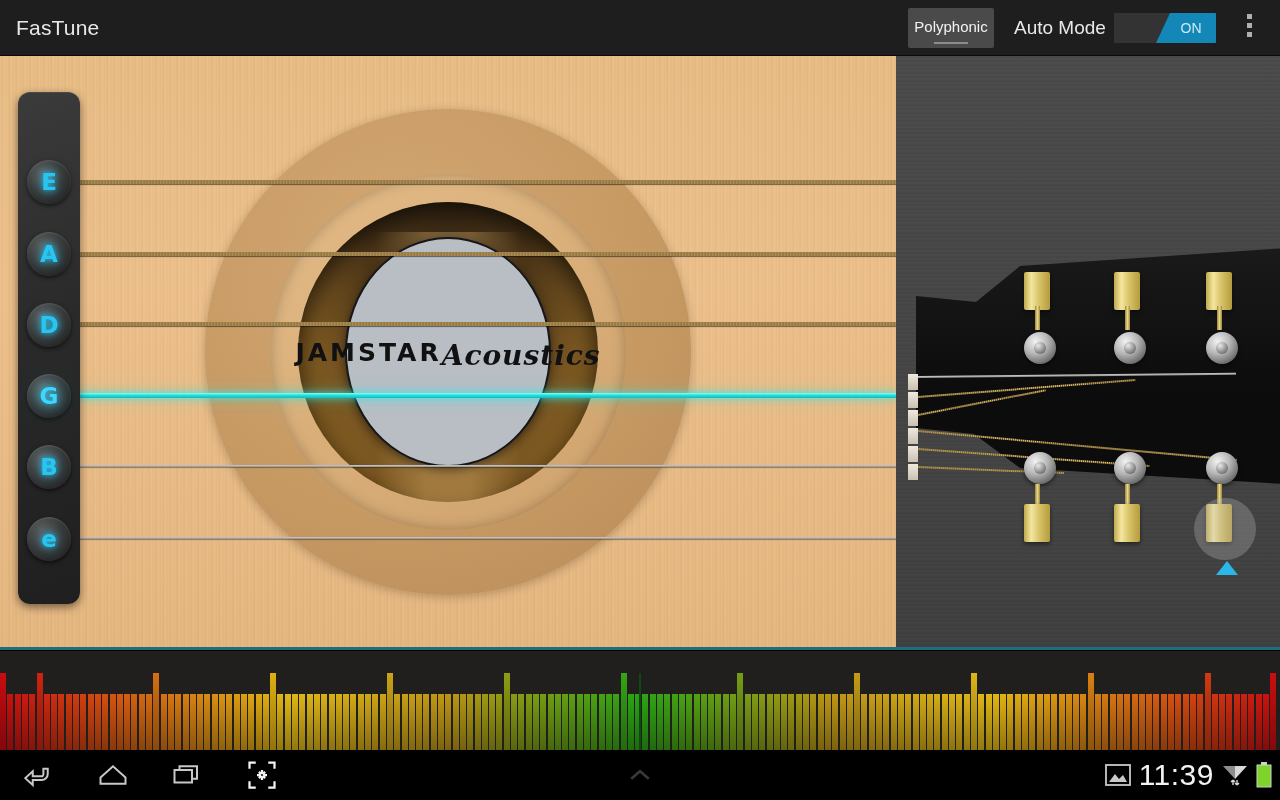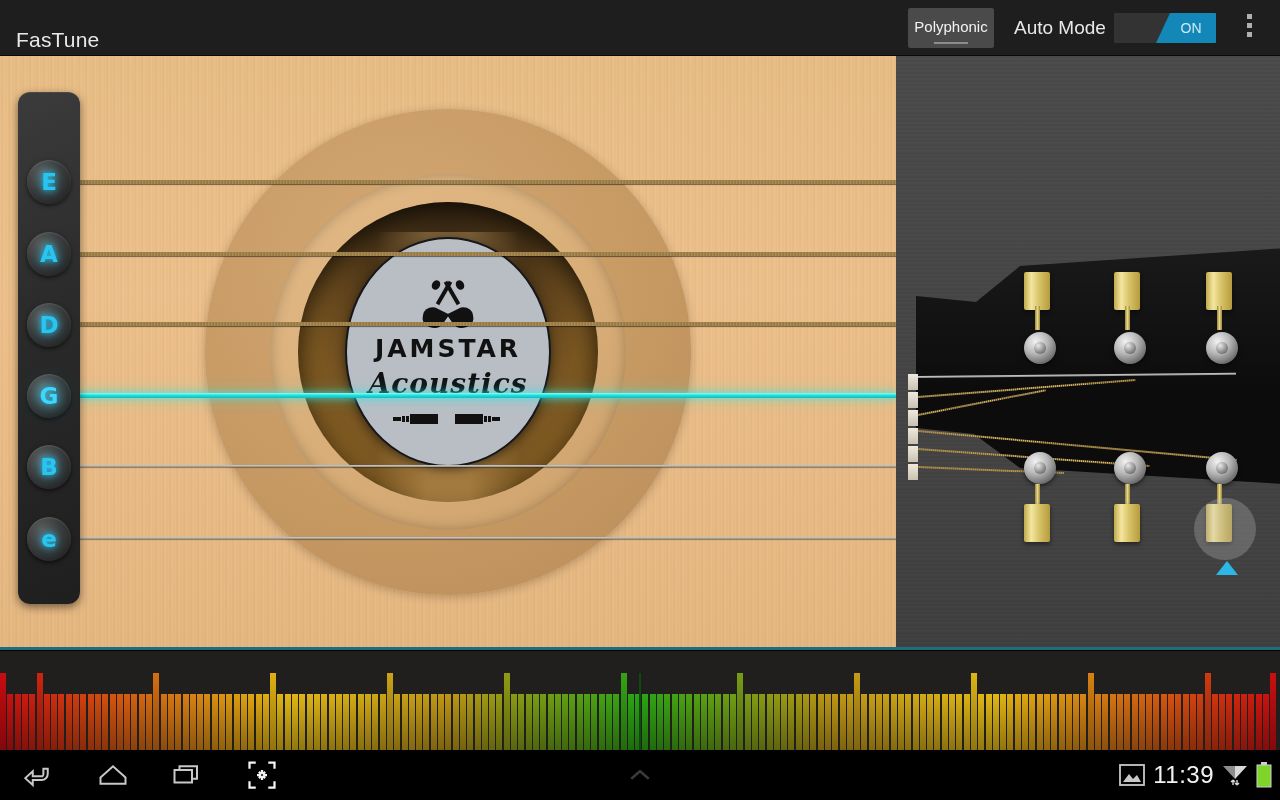--- a/index.html
+++ b/index.html
@@ -8,21 +8,21 @@
 
   #app { position:relative; width:1280px; height:800px; }
 
   
   #actionbar {
     position:absolute; left:0; top:0; width:1280px; height:56px;
     background:#1e1e1e;
     border-bottom:1px solid #0a0a0a;
   }
   #app-title {
-    position:absolute; left:16px; top:12px; height:56px; line-height:56px;
+    position:absolute; left:16px; top:0; height:56px; line-height:56px;
     color:#e8e8e8; font-size:21px; letter-spacing:.2px;
   }
   #poly-btn {
     position:absolute; left:908px; top:8px; width:86px; height:40px;
     background:#4a4a4a; border-radius:2px;
     color:#f2f2f2; font-size:15px; text-align:center; line-height:38px;
   }
   #poly-btn::after {
     content:""; position:absolute; left:26px; bottom:4px; width:34px; height:2px;
     background:#8c8c8c;
@@ -90,21 +90,21 @@
   }
   #soundhole::after {
     content:""; position:absolute; left:26%; top:10%; width:48%; height:90%;
     background:linear-gradient(90deg, rgba(255,210,140,.0) 0%, rgba(255,205,130,.30) 35%,
                rgba(255,205,130,.30) 65%, rgba(255,210,140,.0) 100%);
   }
   #logo-disc {
     position:absolute; left:50%; top:50%; transform:translate(-50%,-50%);
     width:206px; height:230px; border-radius:50%;
     background:#b9bec4; border:2px solid #15171a;
-    display:flex; flex-direction:column; align-items:center; justify-content:center;
+    display:flex; flex-direction:row; align-items:center; justify-content:center;
     box-shadow:0 3px 8px rgba(0,0,0,.45);
   }
   #logo-guitars { width:96px; height:56px; margin-bottom:2px; }
   #logo-word {
     font-family:"DejaVu Sans", sans-serif; font-weight:bold;
     font-size:25px; letter-spacing:3px; color:#111;
     -webkit-text-stroke:0px; line-height:1;
   }
   #logo-sub {
     font-family:"DejaVu Serif", serif; font-style:italic; font-weight:bold;
@@ -265,21 +265,21 @@
     background:#0e4a10;
   }
 
   
   #navbar { position:absolute; left:0; top:750px; width:1280px; height:50px; background:#000; }
   .navicon { position:absolute; top:10px; width:30px; height:30px; }
   #nav-status {
     position:absolute; right:8px; top:0; height:50px;
     display:flex; align-items:center; gap:8px;
   }
-  #nav-clock { color:#f2f2f2; font-size:24px; letter-spacing:.5px; }
+  #nav-clock { color:#f2f2f2; font-size:30px; letter-spacing:.5px; }
 </style>
 </head>
 <body>
 
 <div id="app">
 
   <div id="actionbar">
     <div id="app-title">FasTune</div>
 
     <div id="poly-btn">

